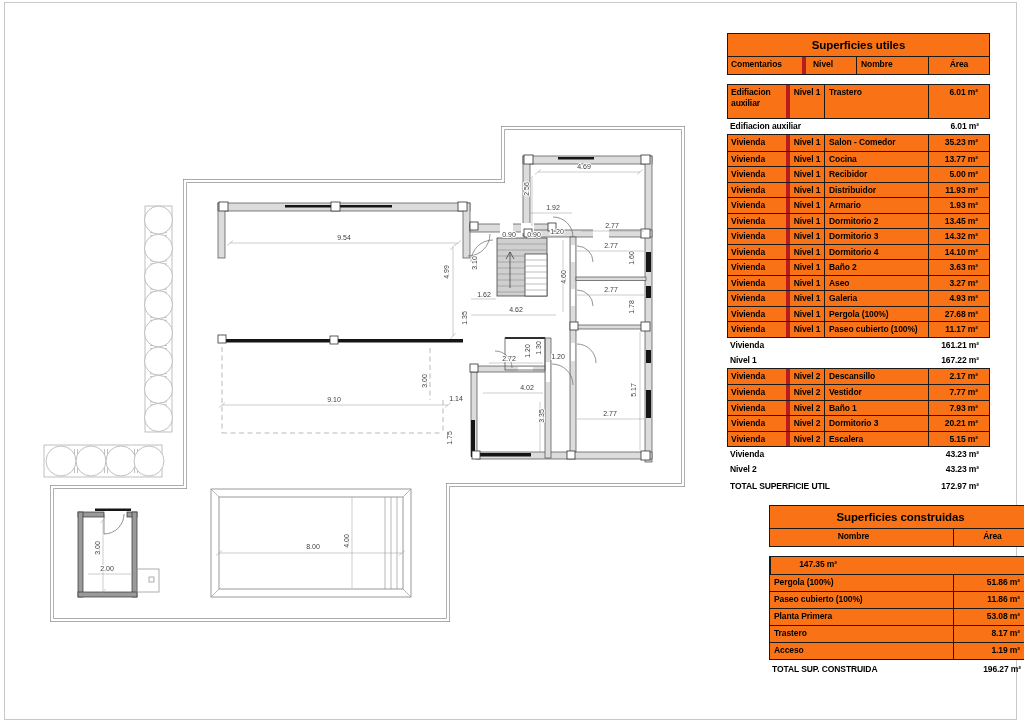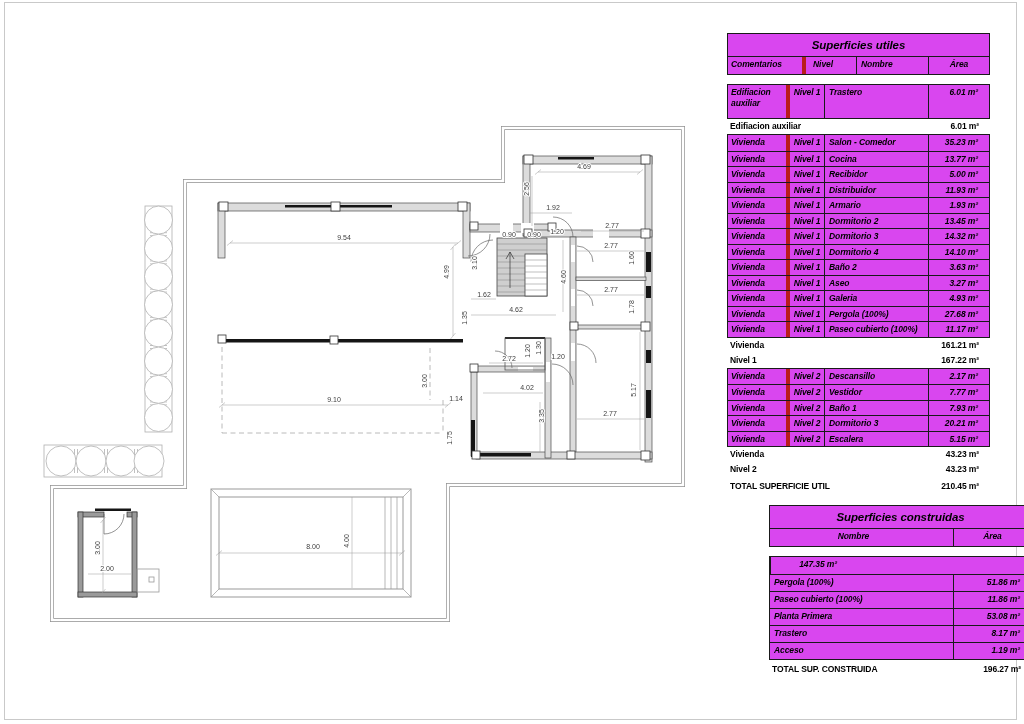--- a/index.html
+++ b/index.html
@@ -6,21 +6,21 @@
   #page{position:relative;width:1024px;height:724px;background:#fff;overflow:hidden;
         font-family:"Liberation Sans",sans-serif;}
   #page-border{position:absolute;left:4px;top:2px;width:1013px;height:718px;
         border:1px solid #c9c9c9;box-sizing:border-box;}
   #plan-svg{position:absolute;left:0;top:0;}
   
   .tbl{position:absolute;width:263px;box-sizing:border-box;color:#000;
        font-weight:bold;font-size:8.5px;letter-spacing:-0.1px;}
   #tbl-utiles{left:727px;top:33px;}
   #tbl-construidas{left:769px;top:505px;}
-  .box{border:1px solid #1a1a1a;box-sizing:border-box;background:#d946ef;font-style:italic;}
+  .box{border:1px solid #1a1a1a;box-sizing:border-box;background:#f97316;}
   .ttl{height:22px;line-height:22px;text-align:center;font-size:11.5px;}
   .hrow,.trow{display:flex;border-top:1px solid #1a1a1a;box-sizing:border-box;}
   .hrow{height:18px;gap:16px;}
   .trow{height:15.5px;}
   .trow.tall{height:33px;}
   .hrow>div,.trow>div{box-sizing:border-box;padding-top:2px;line-height:10.5px;overflow:hidden;}
   .u-c1{width:58px;padding-left:3px;}
   .u-c2{width:38px;text-align:center;border-left:4px solid #b91c1c;}
   .u-c3{flex:1;padding-left:4px;border-left:1px solid #1a1a1a;}
   .u-c4{width:61px;text-align:right;padding-right:11px;border-left:1px solid #1a1a1a;}
@@ -393,21 +393,21 @@
     <div class="srow">
       <div class="lab">Vivienda</div>
       <div class="val">43.23 m²</div>
     </div>
     <div class="srow">
       <div class="lab">Nivel 2</div>
       <div class="val">43.23 m²</div>
     </div>
     <div class="srow" style="margin-top:2px">
       <div class="lab">TOTAL SUPERFICIE UTIL</div>
-      <div class="val">210.45 m²</div>
+      <div class="val">172.97 m²</div>
     </div>
   </div>
 
   <div class="tbl" id="tbl-construidas">
     <div class="box">
       <div class="ttl">Superficies construidas</div>
       <div class="hrow">
         <div class="d-c1h">Nombre</div>
         <div class="d-c2h">Área</div>
       </div>

